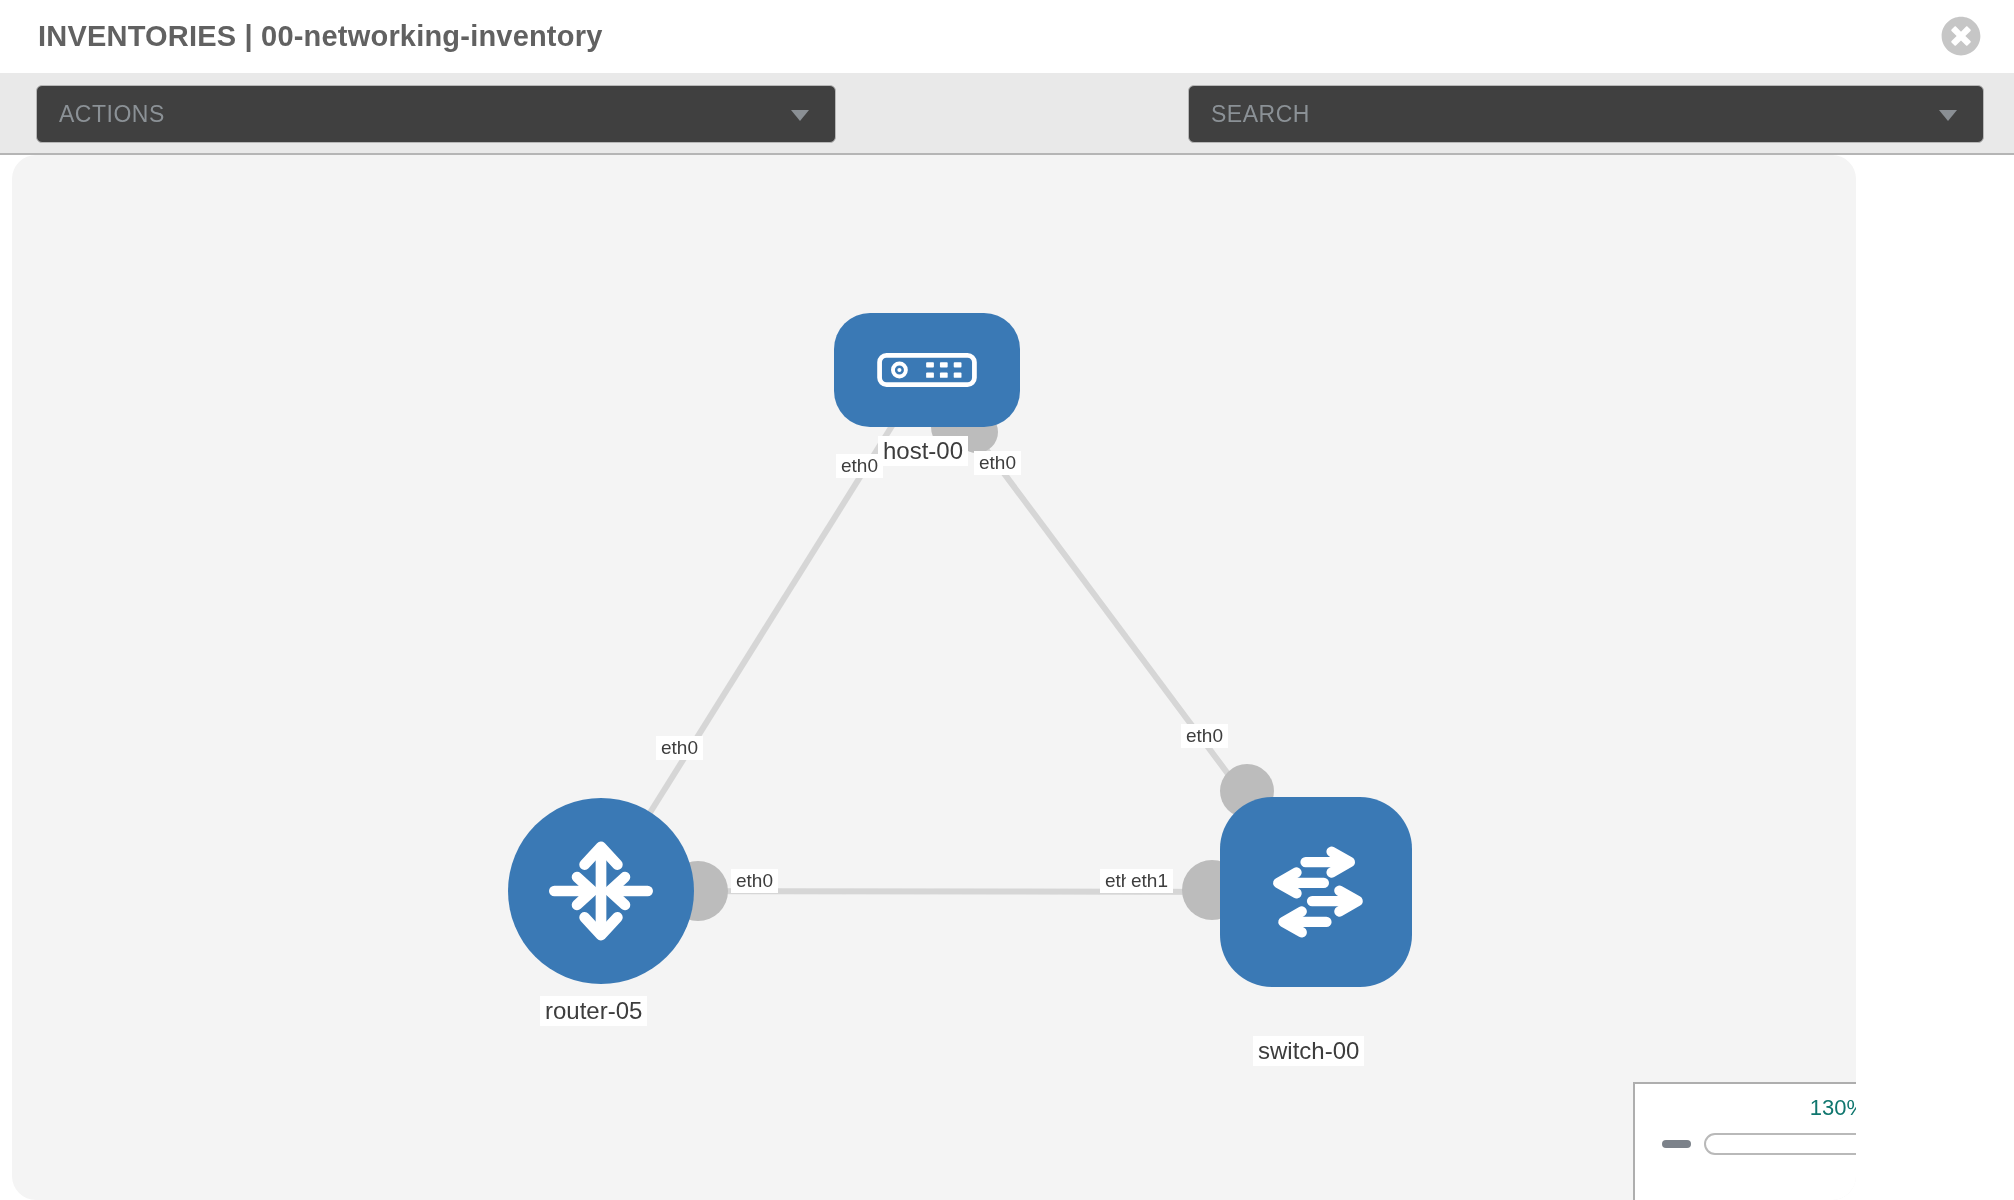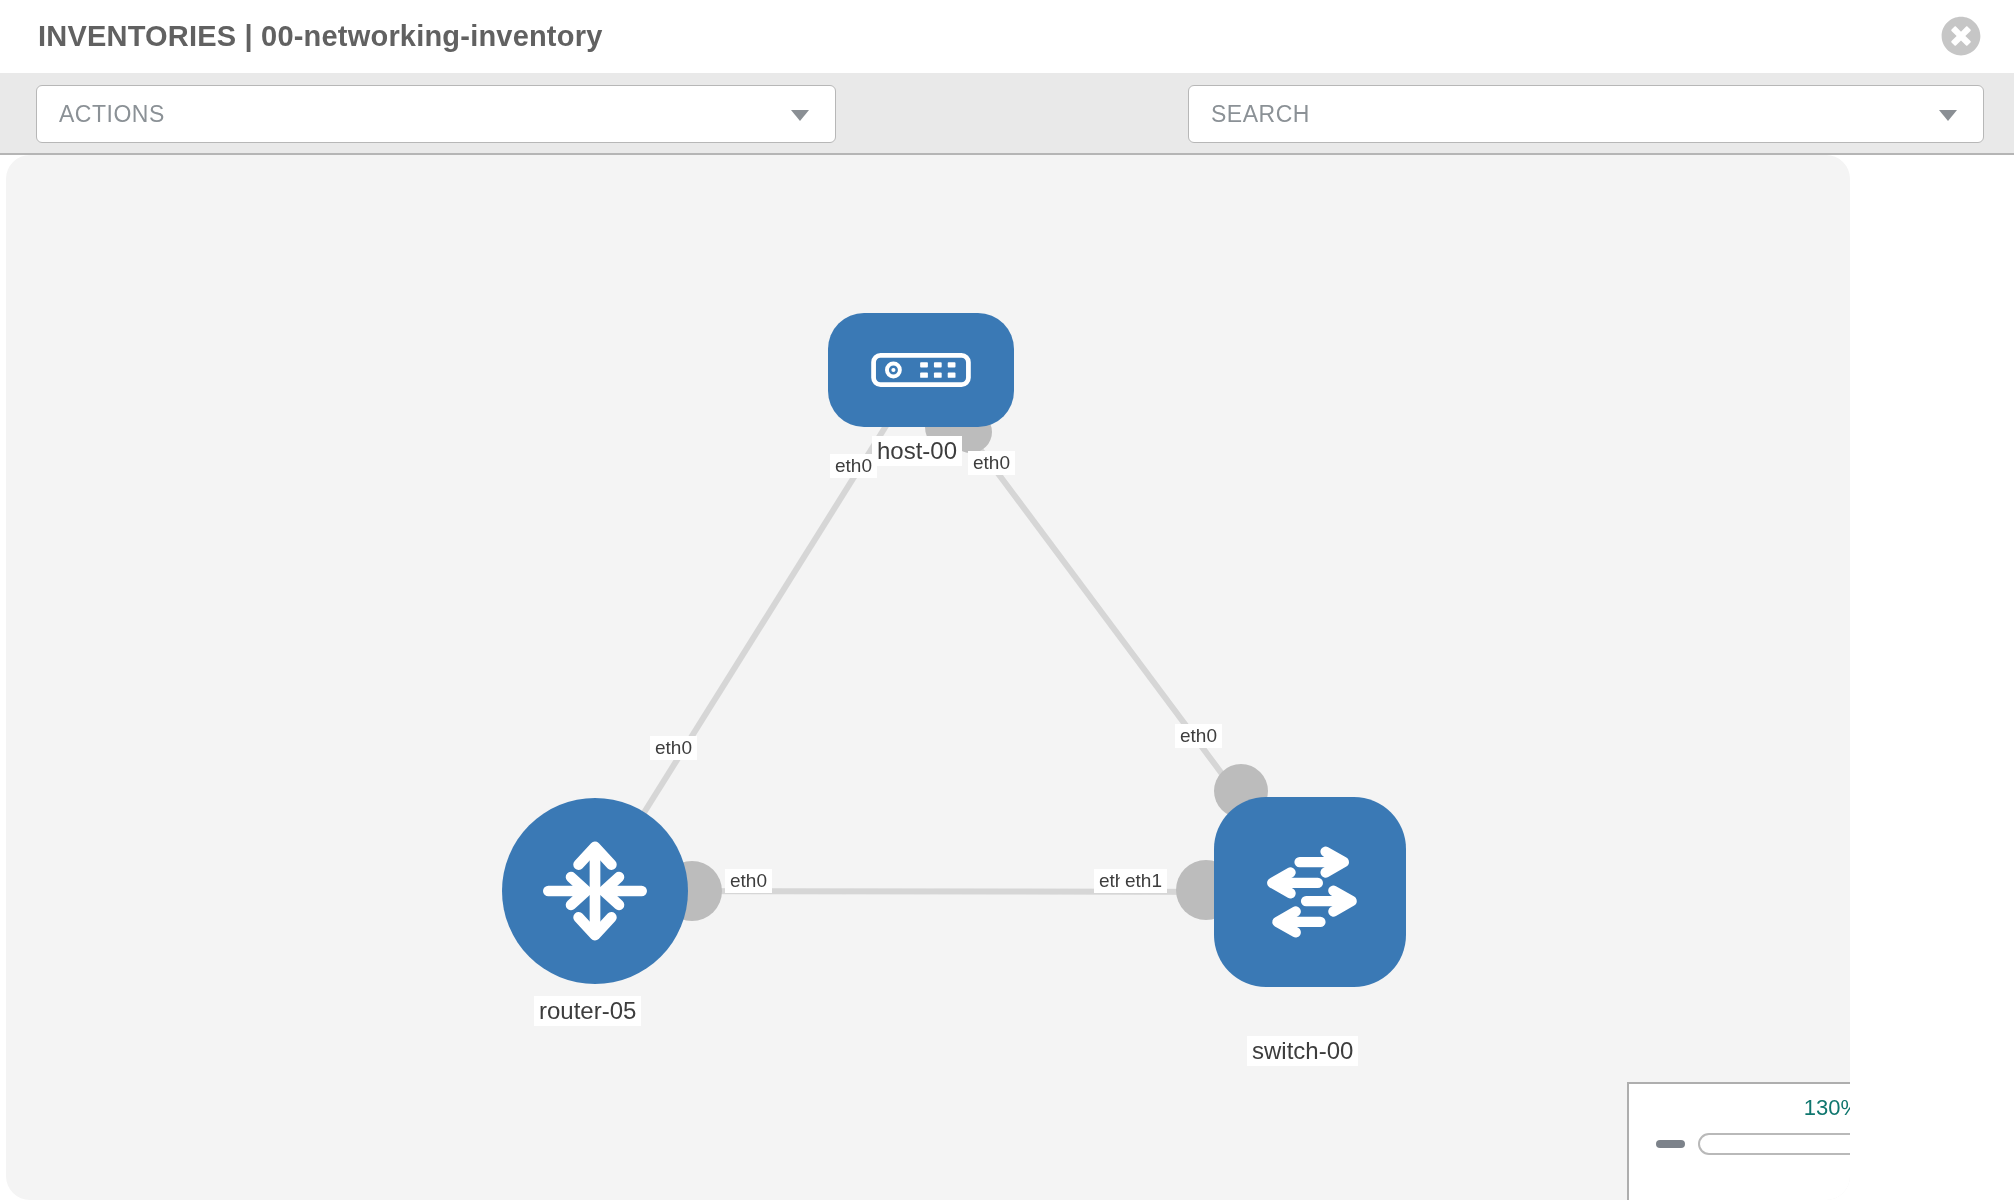--- a/index.html
+++ b/index.html
@@ -10,35 +10,35 @@
   
   .header { position:absolute; left:0; top:0; width:2014px; height:80px;
     background:#ffffff; border-bottom:1px solid #d2d2d2; }
   .page-title { position:absolute; left:38px; top:0; height:72px; line-height:72px;
     font-size:29px; font-weight:bold; color:#616161; letter-spacing:0.2px; }
   .close-btn { position:absolute; right:33px; top:16px; width:40px; height:40px; cursor:pointer; }
 
   
   .toolbar { position:absolute; left:0; top:73px; width:2014px; height:82px;
     background:#e9e9e9; border-bottom:2px solid #b5b5b5; }
-  .select { position:absolute; top:12px; height:58px; background:#ffffff;
+  .select { position:absolute; top:12px; height:58px; background:#404040;
     border:1px solid #b7b7b7; border-radius:6px; }
   .select-label { position:absolute; left:22px; top:0; height:56px; line-height:56px;
     font-size:23px; color:#8b9196; letter-spacing:0.5px; }
   .caret { position:absolute; right:26px; top:24px; width:0; height:0;
     border-left:9px solid transparent; border-right:9px solid transparent;
     border-top:11px solid #8a8f94; }
   .actions-select { left:36px; width:800px; }
   .search-select { left:1188px; width:796px; }
   .tool-icon { position:absolute; top:96px; width:36px; height:36px; cursor:pointer; }
   .wrench { left:1049px; }
   .key { left:1117px; top:99px; }
 
   
-  .canvas { position:absolute; left:6px; top:155px; width:1844px; height:1045px;
+  .canvas { position:absolute; left:12px; top:155px; width:1844px; height:1045px;
     background:#f4f4f4; overflow:hidden;border-radius:24px; }
   .edges { position:absolute; left:0; top:0; }
 
   
   .nlabel { position:absolute; z-index:2; background:#ffffff; color:#3d3d3d;
     padding:1px 5px; white-space:nowrap; }
   .name-label { font-size:24px; }
   .port-label { font-size:19px; }
 
   

